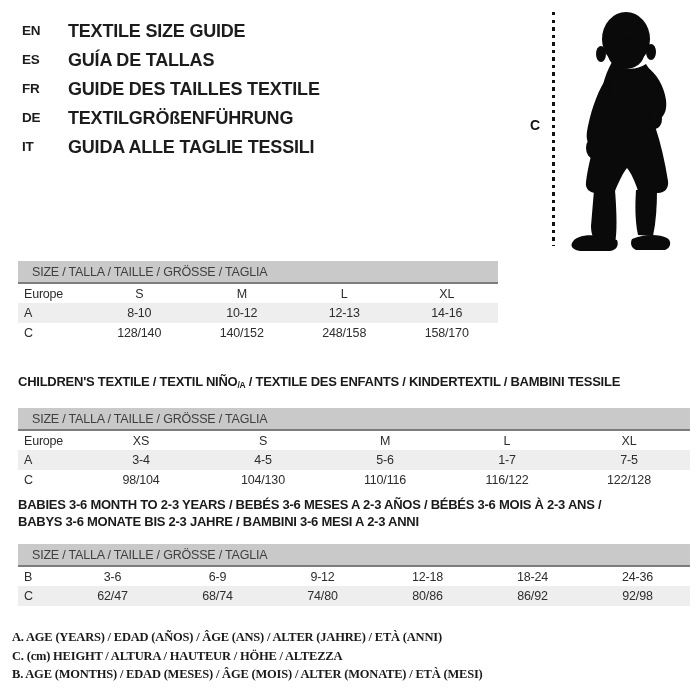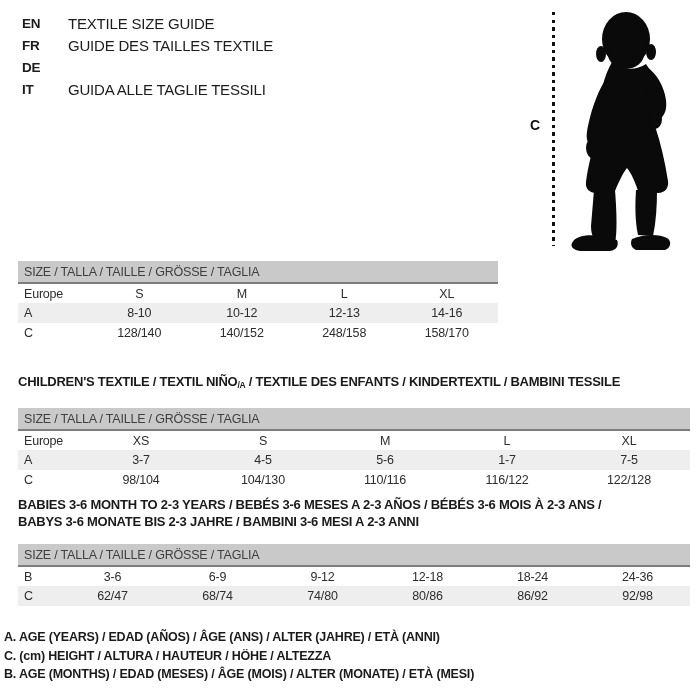--- a/index.html
+++ b/index.html
@@ -6,27 +6,27 @@
   html, body { width: 700px; height: 700px; background: #ffffff; overflow: hidden; }
   body {
     font-family: "Liberation Sans", sans-serif;
     color: #2d2d2d;
     position: relative;
     -webkit-font-smoothing: antialiased;
   }
 
   
   .lang-list { position: absolute; left: 22px; top: 13px; }
-  .lang-row { display: flex; line-height: 22px; }
+  .lang-row { display: flex; line-height: 22px; margin-top: 7px; }
   .lang-code {
     width: 46px; font-weight: bold; font-size: 13.5px; color: #1c1c1c;
     letter-spacing: -0.2px;
   }
   .lang-label {
-    font-weight: normal; font-size: 15px; color: #1c1c1c;
+    font-weight: bold; font-size: 18px; color: #1c1c1c;
     letter-spacing: -0.2px;
   }
 
   
   .figure-wrap { position: absolute; left: 528px; top: 4px; width: 172px; height: 250px; }
   .dashed-line {
     position: absolute; left: 24px; top: 8px; width: 2.5px; height: 234px;
     background: repeating-linear-gradient(to bottom, #111 0px, #111 3.5px, transparent 3.5px, transparent 7.5px);
   }
   .figure-c-label {
@@ -43,53 +43,58 @@
   }
   .tbl-title sub.small-sub { font-size: 8.5px; vertical-align: -2px; }
   .size-table { border-collapse: collapse; table-layout: fixed; margin-top: 14px; }
   .size-table td {
     height: 20px; font-size: 12.5px; letter-spacing: -0.2px;
     text-align: center; vertical-align: middle; color: #2d2d2d;
   }
   .size-table td.row-label { text-align: left; padding-left: 6px; }
   .band-row td {
     background: #c9c9c9; border-bottom: 2px solid #7d7d7d;
-    color: #3f3f3f; font-size: 12.5px; text-align: left; padding-left: 6px;
+    color: #3f3f3f; font-size: 12.5px; text-align: left; padding-left: 14px;
     height: 22px; letter-spacing: -0.2px;
   }
   tr.row-alt td { background: #eeeeee; }
 
   #section-junior   { top: 247px; }
   #section-children { top: 373px; }
   #section-babies   { top: 496px; }
   #section-junior .size-table   { width: 480px; }
   #section-children .size-table { width: 672px; }
   #section-babies .size-table   { width: 672px; }
 
   
-  .legend { position: absolute; left: 4px; top: 628px; }
+  .legend { position: absolute; left: 12px; top: 628px; font-family: Liberation Serif, serif; }
   .legend-line {
     font-weight: bold; font-size: 12.5px; color: #1a1a1a;
     letter-spacing: -0.2px; line-height: 18.5px; white-space: nowrap;
   }
 </style>
 </head>
 <body>
 
 <div class="lang-list">
   <div class="lang-row">
     <span class="lang-code">EN</span>
     <span class="lang-label">TEXTILE SIZE GUIDE</span>
   </div>
   <div class="lang-row">
+    <span class="lang-code">ES</span>
+    <span class="lang-label">GUÍA DE TALLAS</span>
+  </div>
+  <div class="lang-row">
     <span class="lang-code">FR</span>
     <span class="lang-label">GUIDE DES TAILLES TEXTILE</span>
   </div>
   <div class="lang-row">
     <span class="lang-code">DE</span>
+    <span class="lang-label">TEXTILGRÖßENFÜHRUNG</span>
   </div>
   <div class="lang-row">
     <span class="lang-code">IT</span>
     <span class="lang-label">GUIDA ALLE TAGLIE TESSILI</span>
   </div>
 </div>
 
 <div class="figure-wrap">
   <div class="dashed-line"></div>
   <div class="figure-c-label">C</div>
@@ -178,21 +183,21 @@
     <tr>
       <td class="row-label">Europe</td>
       <td>XS</td>
       <td>S</td>
       <td>M</td>
       <td>L</td>
       <td>XL</td>
     </tr>
     <tr class="row-alt">
       <td class="row-label">A</td>
-      <td>3-7</td>
+      <td>3-4</td>
       <td>4-5</td>
       <td>5-6</td>
       <td>1-7</td>
       <td>7-5</td>
     </tr>
     <tr>
       <td class="row-label">C</td>
       <td>98/104</td>
       <td>104/130</td>
       <td>110/116</td>

